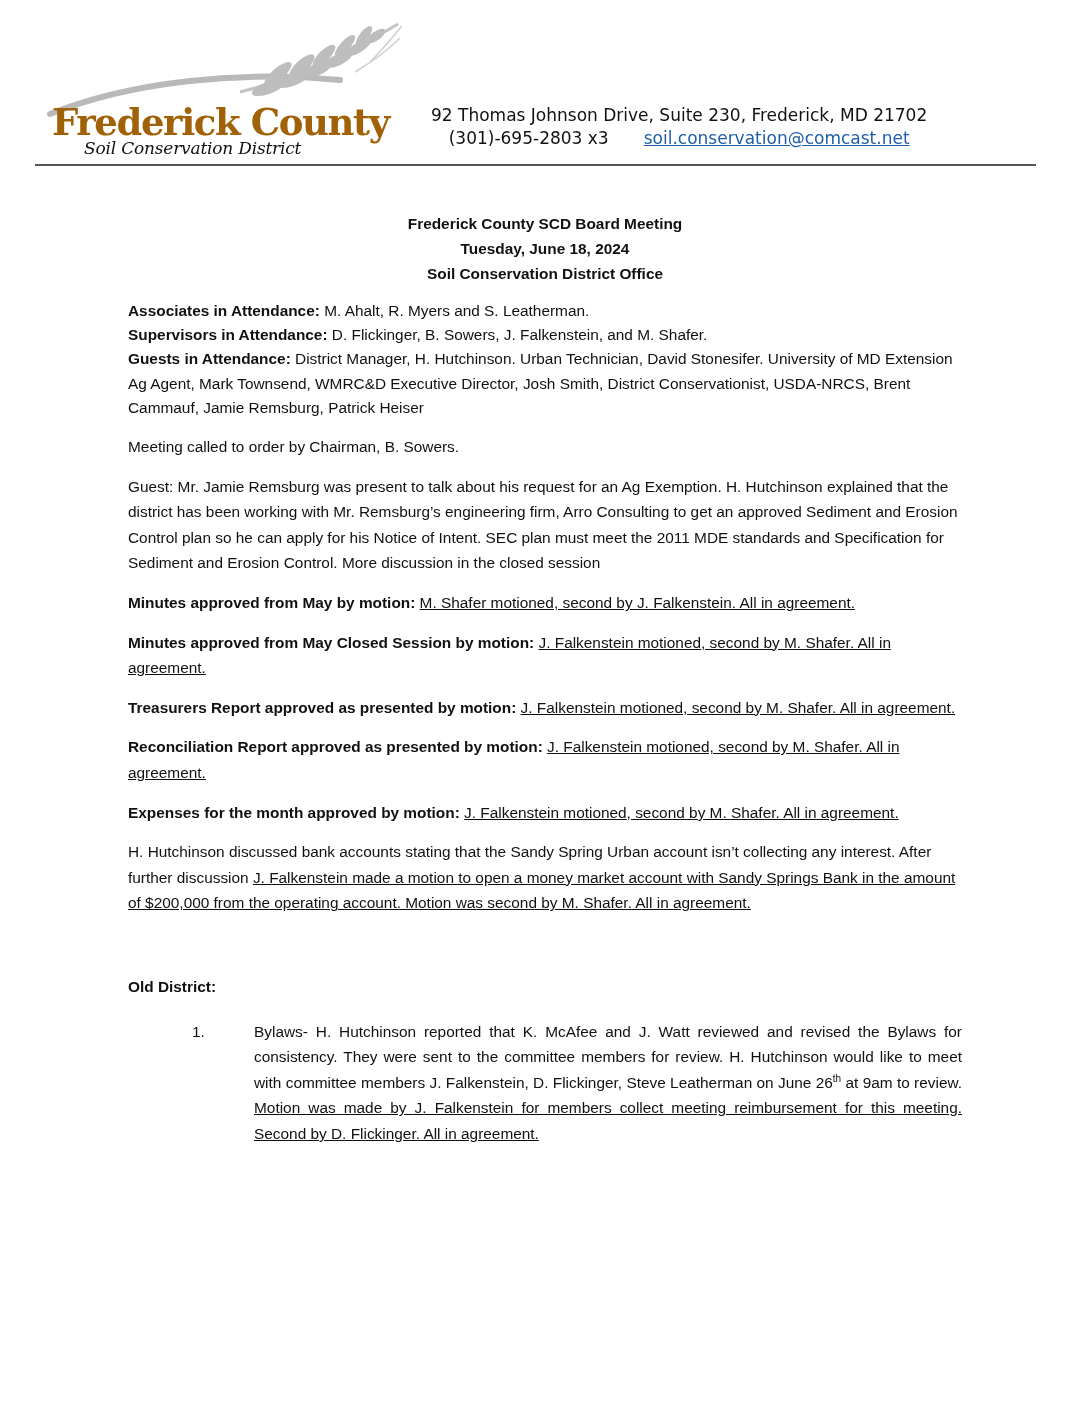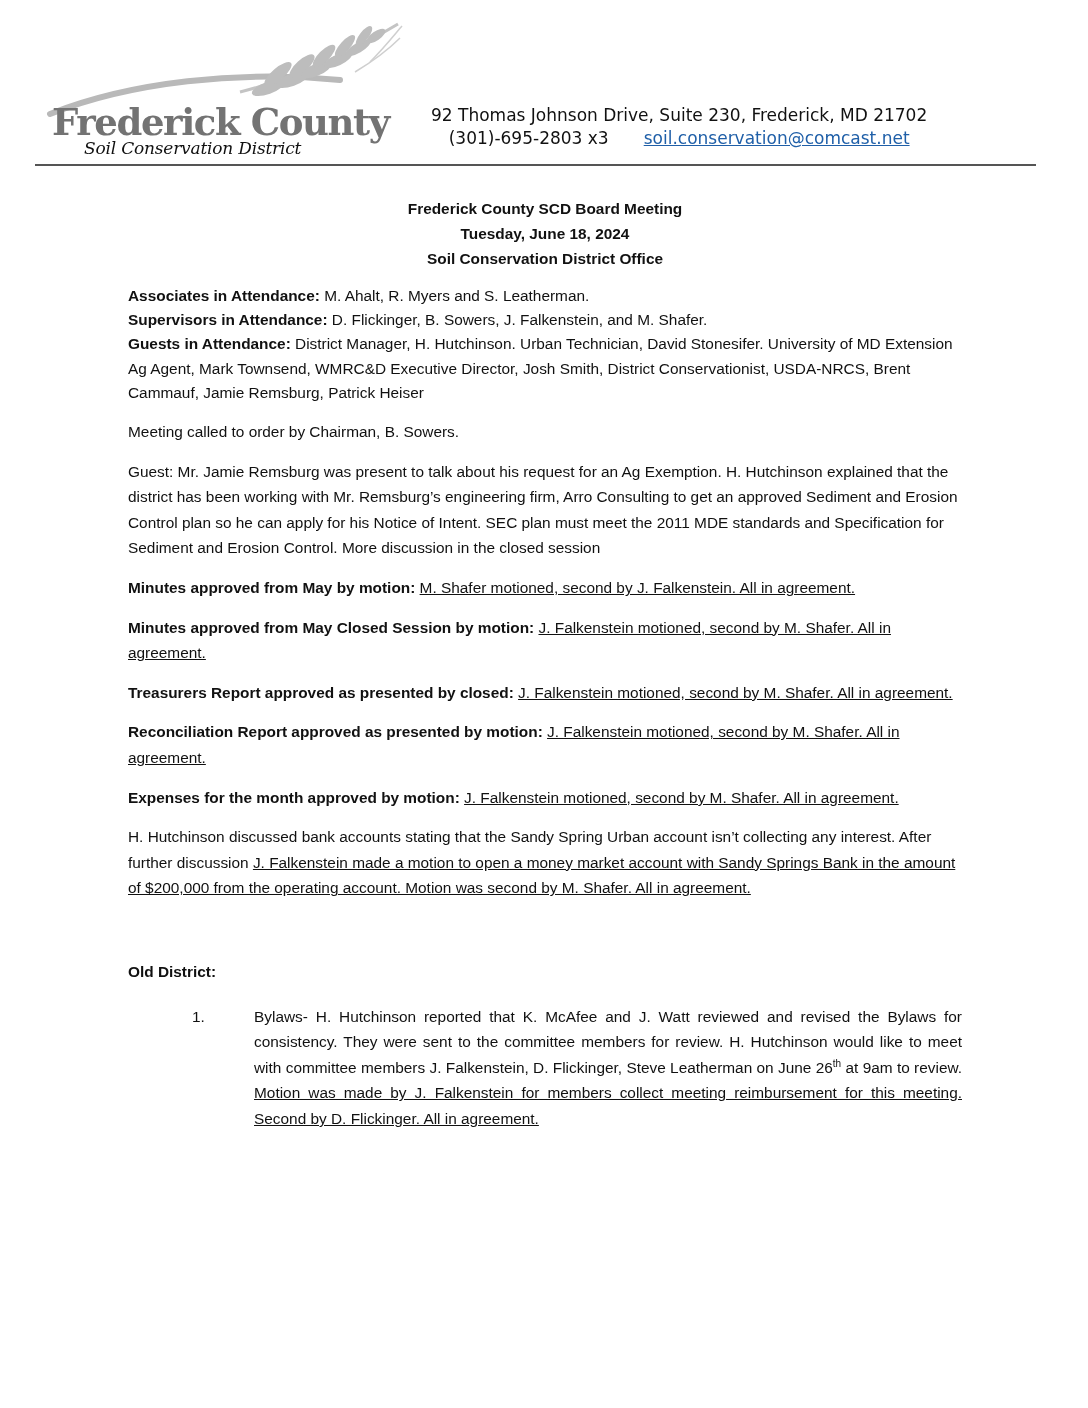--- a/index.html
+++ b/index.html
@@ -5,37 +5,37 @@
   html, body { margin: 0; padding: 0; background: #ffffff; }
   body { width: 1088px; height: 1408px; position: relative; overflow: hidden; color: #111; }
   .page { position: absolute; left: 0; top: 0; width: 1088px; height: 1408px; }
 
   
   .logo { position: absolute; left: 40px; top: 22px; width: 370px; height: 140px; }
   .logo svg { position: absolute; left: 0; top: 0; }
   .logo-title {
     position: absolute; left: 12px; top: 78px;
     font-family: "DejaVu Serif", serif; font-weight: bold;
-    font-size: 37px; letter-spacing: -1.4px; color: #737373; white-space: nowrap;
+    font-size: 37px; letter-spacing: -1.4px; color: #a16207; white-space: nowrap;
   }
   .logo-sub {
     position: absolute; left: 44px; top: 116px;
     font-family: "DejaVu Serif", serif; font-style: italic;
     font-size: 17px; letter-spacing: -0.2px; color: #111; white-space: nowrap;
   }
   .contact { position: absolute; left: 431px; top: 104px;
     font-family: "DejaVu Sans", sans-serif; font-size: 17px; color: #111; line-height: 23px; text-align: center; }
   .contact .row { white-space: nowrap; }
   .contact .email { color: #1f5fa8; text-decoration: underline; margin-left: 35px; }
   .rule { position: absolute; left: 35px; top: 164px; width: 1001px; height: 2px; background: #555; }
 
   
   .doc { position: absolute; left: 128px; top: 196px; width: 834px;
     font-family: "Liberation Sans", sans-serif; font-size: 15.4px; line-height: 25.6px; color: #111; }
-  .heading { text-align: center; font-weight: bold; }
+  .heading { text-align: center; font-weight: bold; margin-top: 15px; }
   .heading div { line-height: 25.2px; }
   .gap-s { height: 12px; }
   .para { margin: 0; }
   .para + .para { margin-top: 14px; }
   .b { font-weight: bold; }
   .u { text-decoration: underline; }
   .attend div { line-height: 24.3px; }
   .section { margin-top: 58px; font-weight: bold; }
   .ol { margin-top: 19px; padding-left: 64px; position: relative; }
   .ol .num { position: absolute; left: 64px; top: 0; }
@@ -94,21 +94,21 @@
       <div><span class="b">Supervisors in Attendance:</span><span> D. Flickinger, B. Sowers, J. Falkenstein, and M. Shafer.</span></div>
       <div><span class="b">Guests in Attendance:</span><span> District Manager, H. Hutchinson. Urban Technician, David Stonesifer. University of MD Extension Ag Agent, Mark Townsend, WMRC&amp;D Executive Director, Josh Smith, District Conservationist, USDA-NRCS, Brent Cammauf, Jamie Remsburg, Patrick Heiser</span></div>
     </div>
 
     <div style="height:14px"></div>
     <p class="para">Meeting called to order by Chairman, B. Sowers.</p>
     <p class="para">Guest: Mr. Jamie Remsburg was present to talk about his request for an Ag Exemption. H. Hutchinson explained that the district has been working with Mr. Remsburg’s engineering firm, Arro Consulting to get an approved Sediment and Erosion Control plan so he can apply for his Notice of Intent. SEC plan must meet the 2011 MDE standards and Specification for Sediment and Erosion Control. More discussion in the closed session</p>
 
     <p class="para"><span class="b">Minutes approved from May by motion:</span> <span class="u">M. Shafer motioned, second by J. Falkenstein. All in agreement.</span></p>
     <p class="para"><span class="b">Minutes approved from May Closed Session by motion:</span> <span class="u">J. Falkenstein motioned, second by M. Shafer. All in agreement.</span></p>
-    <p class="para"><span class="b">Treasurers Report approved as presented by closed:</span> <span class="u">J. Falkenstein motioned, second by M. Shafer. All in agreement.</span></p>
+    <p class="para"><span class="b">Treasurers Report approved as presented by motion:</span> <span class="u">J. Falkenstein motioned, second by M. Shafer. All in agreement.</span></p>
     <p class="para"><span class="b">Reconciliation Report approved as presented by motion:</span> <span class="u">J. Falkenstein motioned, second by M. Shafer. All in agreement.</span></p>
     <p class="para"><span class="b">Expenses for the month approved by motion:</span> <span class="u">J. Falkenstein motioned, second by M. Shafer. All in agreement.</span></p>
 
     <p class="para"><span>H. Hutchinson discussed bank accounts stating that the Sandy Spring Urban account isn’t collecting any interest. After further discussion </span><span class="u">J. Falkenstein made a motion to open a money market account with Sandy Springs Bank in the amount of $200,000 from the operating account. Motion was second by M. Shafer. All in agreement.</span></p>
 
     <div class="section">Old District:</div>
 
     <div class="ol">
       <span class="num">1.</span>
       <div class="item"><span>Bylaws- H. Hutchinson reported that K. McAfee and J. Watt reviewed and revised the Bylaws for consistency. They were sent to the committee members for review. H. Hutchinson would like to meet with committee members J. Falkenstein, D. Flickinger, Steve Leatherman on June 26</span><sup>th</sup><span> at 9am to review. </span><span class="u">Motion was made by J. Falkenstein for members collect meeting reimbursement for this meeting. Second by D. Flickinger. All in agreement.</span></div>

